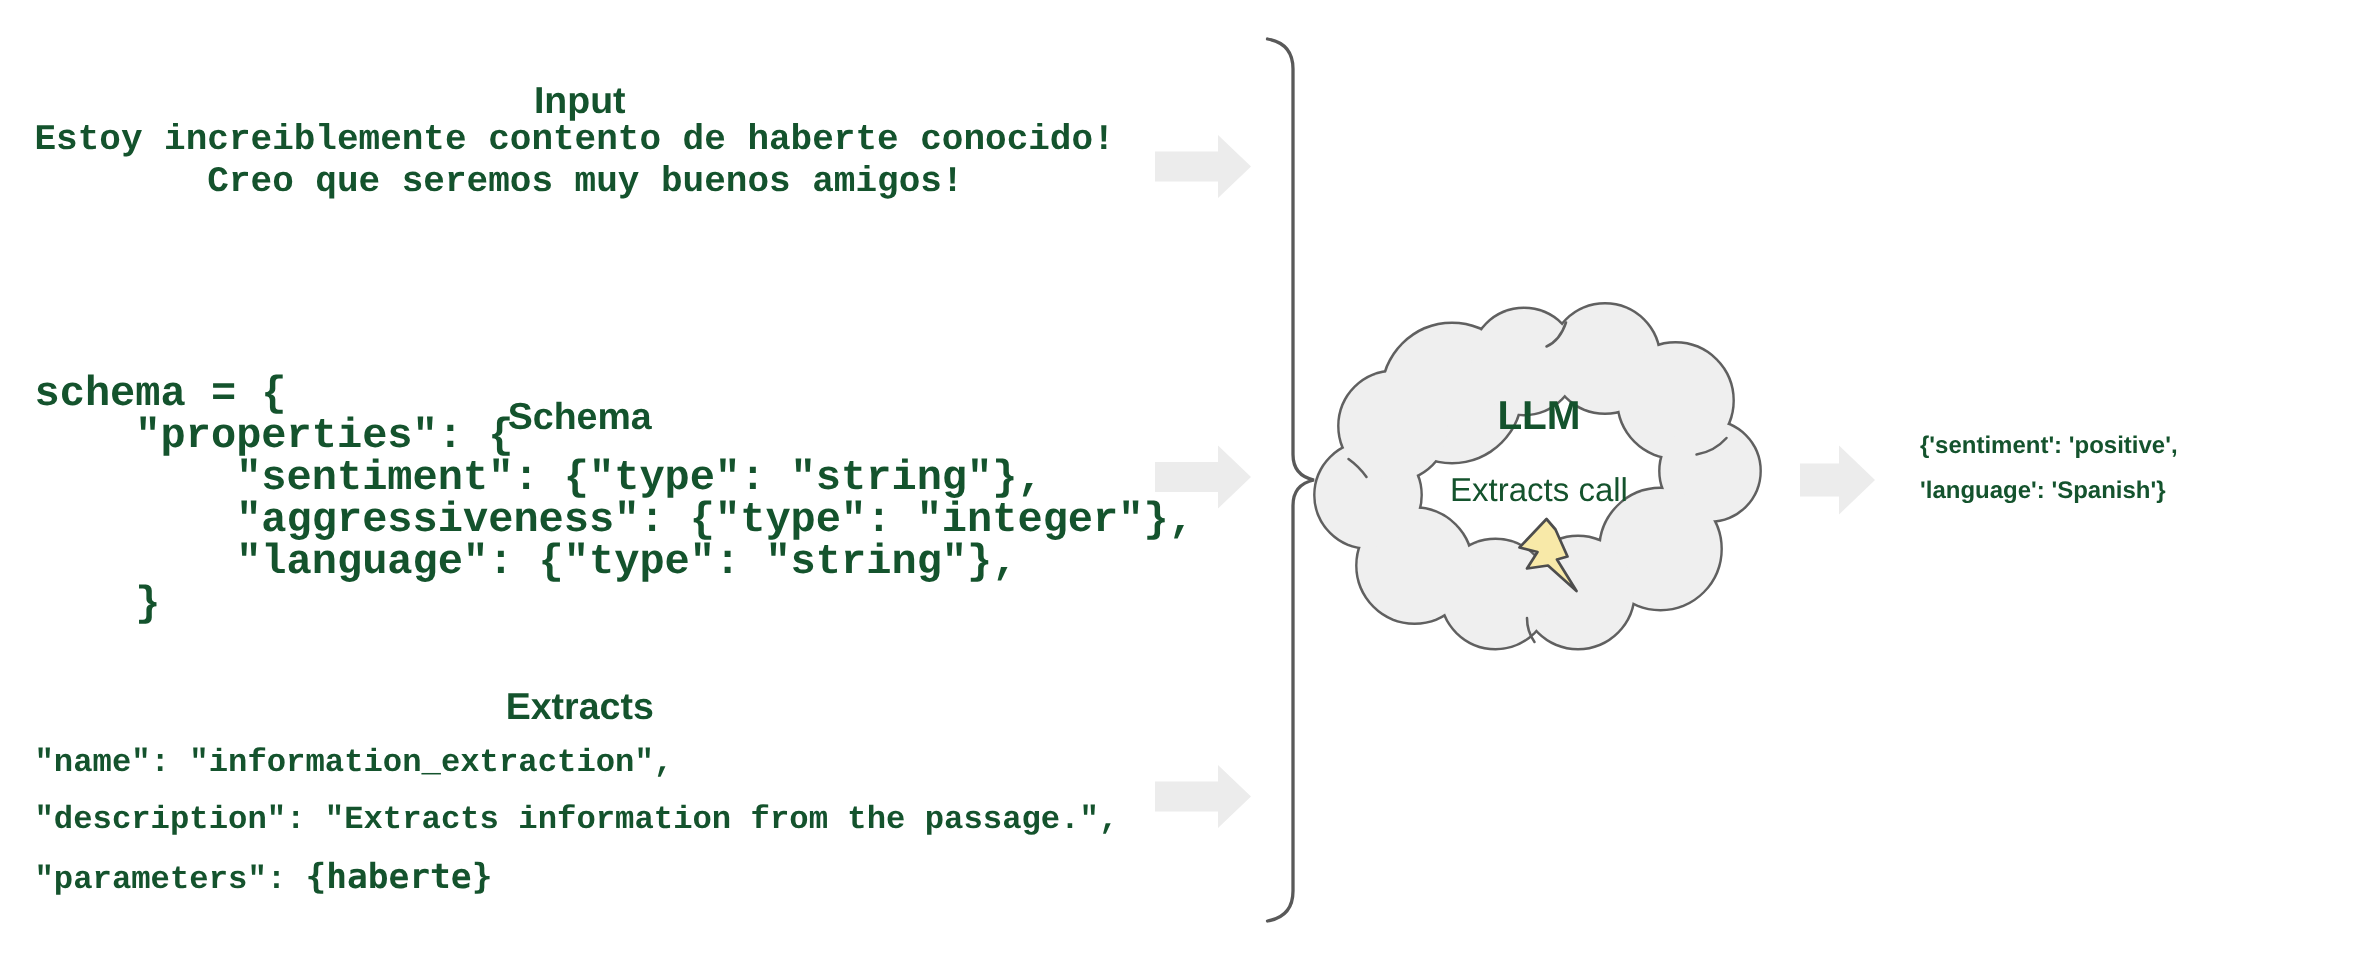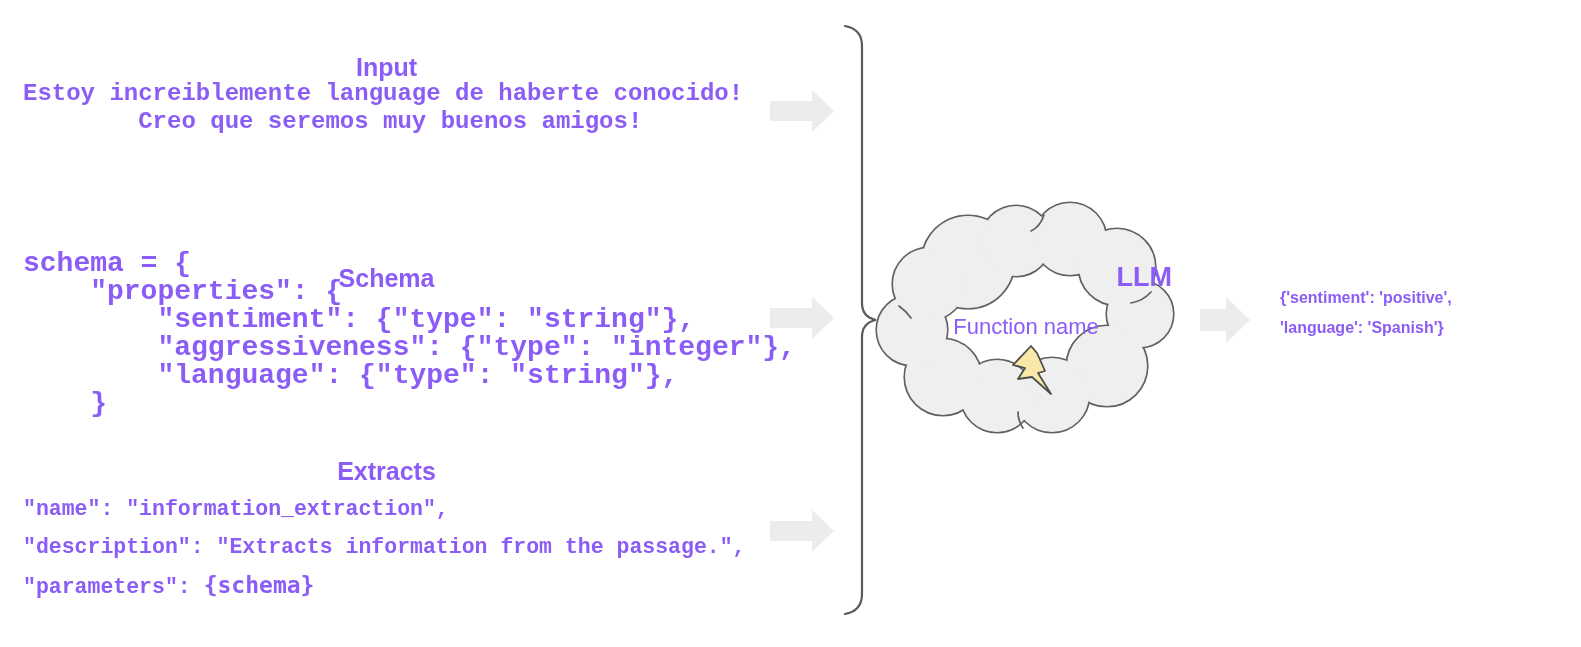--- a/index.html
+++ b/index.html
@@ -3,21 +3,21 @@
 <meta charset="utf-8">
 <style>
   html, body { margin: 0; padding: 0; background: #ffffff; }
   .canvas {
     position: relative;
     width: 1581px;
     height: 647px;
     background: #ffffff;
     overflow: hidden;
     font-family: "Liberation Sans", sans-serif;
-    color: #8b5cf6;
+    color: #14532d;
   }
   svg.overlay {
     position: absolute;
     left: 0; top: 0;
     width: 1581px; height: 647px;
   }
   .flow-arrow { fill: var(--arrow, #ececec); }
   .brace { fill: none; stroke: var(--brace_stroke, #595959); stroke-width: 2.2; stroke-linecap: round; }
   use.cloud-stroke-layer { fill: var(--cloud_fill, #efefef); stroke: var(--cloud_stroke, #606060); stroke-width: 3.2; }
   use.cloud-fill-layer { fill: var(--cloud_fill, #efefef); stroke: none; }
@@ -50,21 +50,21 @@
   #function-code { top: 490px; font-size: 21.5px; line-height: 38px; }
   .schema-token  { font-family: "DejaVu Sans Mono", monospace; font-size: 23px; }
 
   .cloud-label {
     position: absolute;
     left: 880px;
     width: 292px;
     text-align: center;
     white-space: pre;
   }
-  #llm-title    { top: 262px; font-size: 27px; font-weight: bold; text-align: right; }
+  #llm-title    { top: 262px; font-size: 27px; font-weight: bold; }
   #llm-subtitle { top: 314px; font-size: 22px; }
 
   .output-text {
     position: absolute;
     left: 1280px;
     top: 283px;
     font-size: 16px;
     font-weight: bold;
     line-height: 30px;
     white-space: pre;
@@ -106,34 +106,34 @@
       <path class="cloud-stub" d="M 1023 428 Q 1018 421 1018 412"></path>
       <path class="cloud-stub" d="M 899 306 Q 906 311 911 318"></path>
     </g>
 
     <path class="bolt" d="M 1031 346 L 1013 365 L 1025 368 L 1018 379 L 1032 377 L 1051 394 L 1038 373 L 1045 371 L 1037 353 Z"></path>
 
     <polygon class="flow-arrow" points="1200,309 1226,309 1226,297 1250,320 1226,343 1226,331 1200,331"></polygon>
   </svg>
 
   <div class="sec-title" id="input-title">Input</div>
-  <div class="code" id="input-code">Estoy increiblemente language de haberte conocido!
+  <div class="code" id="input-code">Estoy increiblemente contento de haberte conocido!
         Creo que seremos muy buenos amigos!</div>
 
   <div class="sec-title" id="schema-title">Schema</div>
   <div class="code" id="schema-code">schema = {
     "properties": {
         "sentiment": {"type": "string"},
         "aggressiveness": {"type": "integer"},
         "language": {"type": "string"},
     }</div>
 
   <div class="sec-title" id="function-title">Extracts</div>
   <div class="code" id="function-code"><span>"name": "information_extraction",</span>
 <span>"description": "Extracts information from the passage.",</span>
-<span><span>"parameters": </span><span class="schema-token">{schema}</span></span></div>
+<span><span>"parameters": </span><span class="schema-token">{haberte}</span></span></div>
 
   <div class="cloud-label" id="llm-title">LLM</div>
-  <div class="cloud-label" id="llm-subtitle">Function name</div>
+  <div class="cloud-label" id="llm-subtitle">Extracts call</div>
 
   <div class="output-text"><div>{'sentiment': 'positive',</div><div>'language': 'Spanish'}</div></div>
 
 </div>
 
 </body></html>

